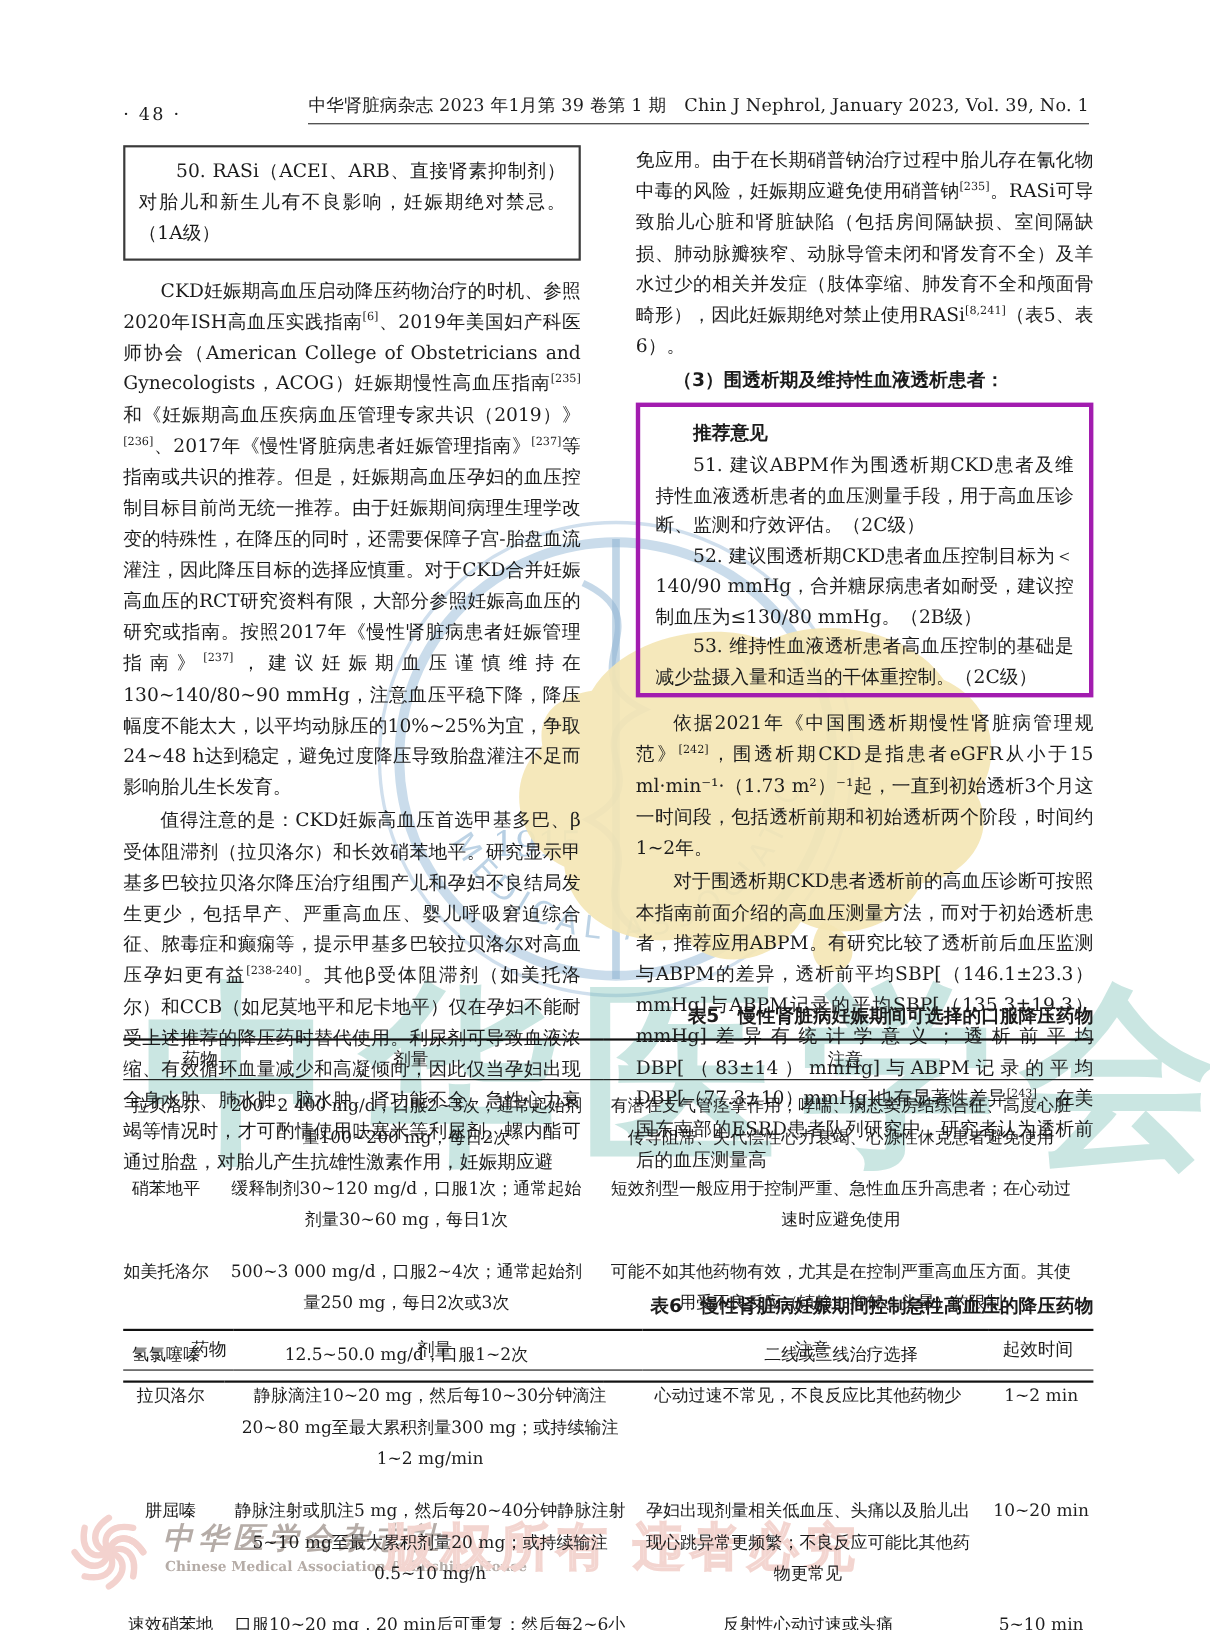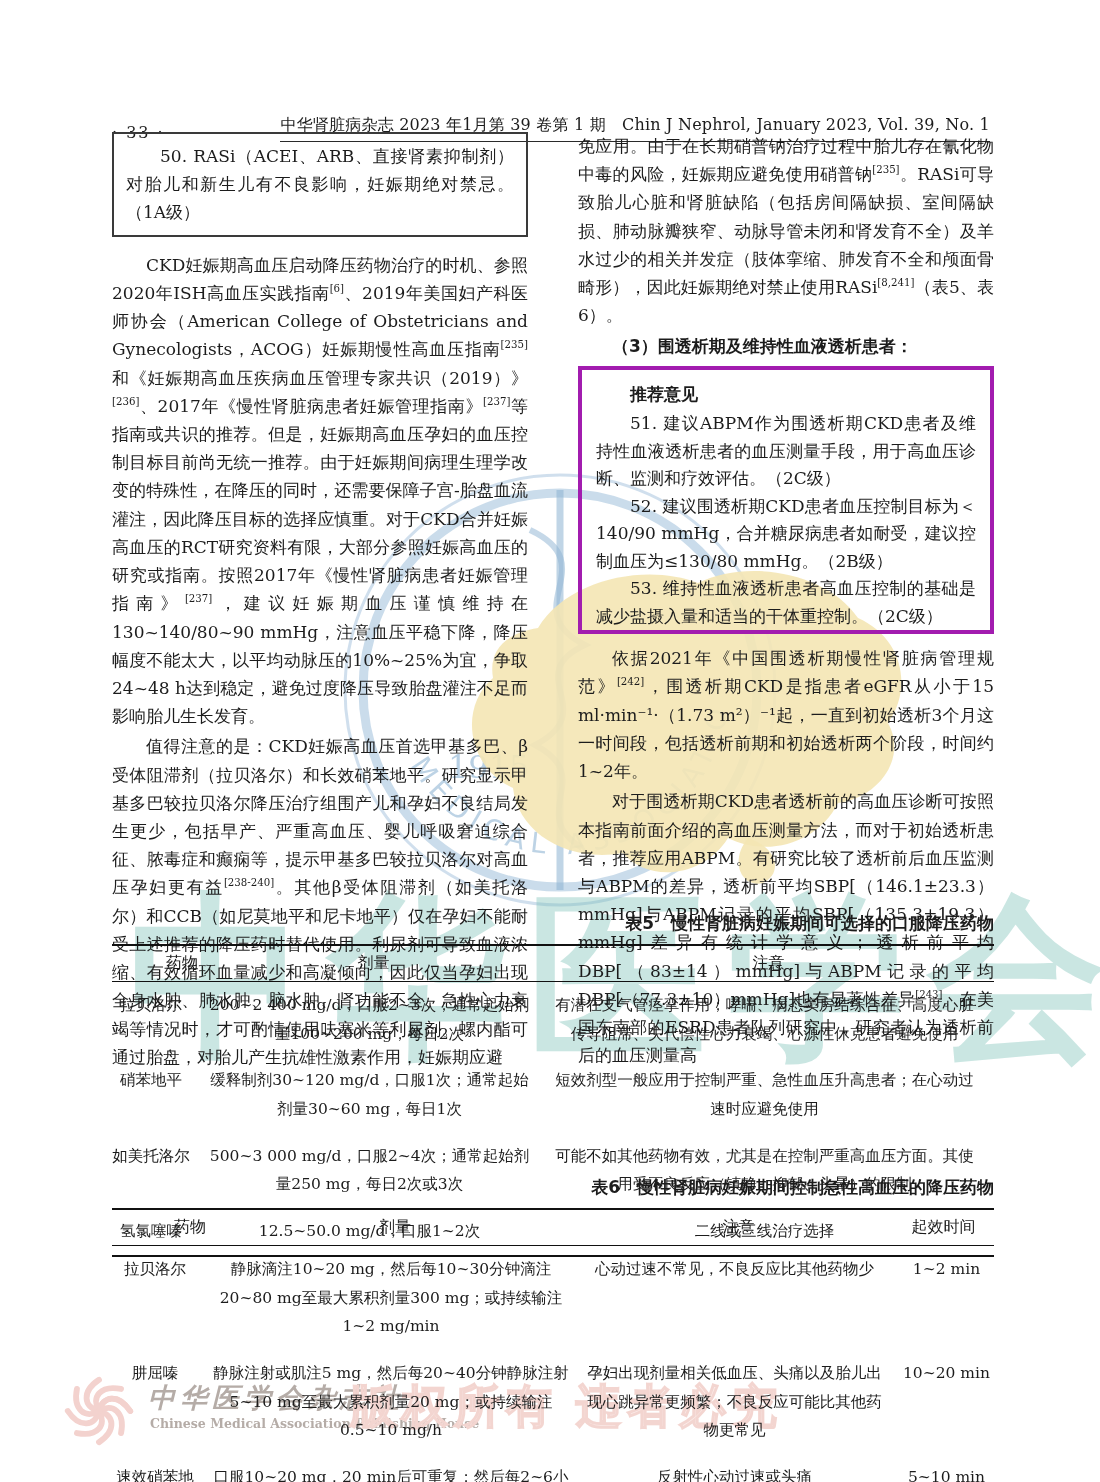--- a/index.html
+++ b/index.html
@@ -4,21 +4,21 @@
 <style>
   html,body{margin:0;padding:0;background:#e8e8e8;}
   .page{
     position:relative;width:1100px;height:1482px;background:#ffffff;margin:0 auto;
     font-family:"DejaVu Serif","Liberation Serif",serif;color:#1c1c1c;overflow:hidden;
   }
   .content{position:relative;z-index:2;}
   
   .header{position:absolute;top:86px;left:112px;width:878px;display:flex;justify-content:space-between;align-items:flex-end;font-size:16px;z-index:2;}
   .page-num{letter-spacing:2px;}
-  .journal-line{border-bottom:1.5px solid #2a2a2a;padding-bottom:5px;letter-spacing:.2px;margin-top:29px;}
+  .journal-line{border-bottom:1.5px solid #2a2a2a;padding-bottom:5px;letter-spacing:.2px;}
   
   .columns{position:absolute;top:132px;left:112px;width:882px;display:flex;gap:50px;z-index:2;}
   .col{width:424px;font-size:17px;line-height:1.66;text-align:justify;}
   .para{margin:0;text-indent:2em;}
   .para+.para{margin-top:2px;}
   .no-indent{text-indent:0;}
   sup{font-size:.6em;vertical-align:super;line-height:0;}
   .rec-box{border:2px solid #3a3a3a;padding:8px 12px;margin-bottom:14px;background:transparent;}
   .rec-box-lg{border:4px solid #a21caf;padding:10px 14px 0;margin:6px 0 10px;background:transparent;}
   .box-title{font-family:"DejaVu Sans","Liberation Sans",sans-serif;font-weight:700;text-indent:2em;margin:0 0 2px;}
@@ -74,21 +74,21 @@
       <path d="M90 70 C 120 20, 200 5, 250 25 C 300 0, 380 15, 410 60 C 455 80, 465 130, 440 165
                C 460 200, 430 240, 390 245 C 370 285, 320 300, 280 280 C 255 320, 200 325, 175 295
                C 120 305, 70 275, 65 230 C 20 210, 10 150, 45 120 C 40 90, 60 75, 90 70 Z" fill="rgba(244,230,180,.9)"></path>
       <path d="M300 280 C 330 290, 335 315, 315 325 C 295 330, 280 305, 300 280 Z" fill="rgba(244,230,180,.9)"></path>
     </svg>
   </div>
 
   <div class="wm calligraphy">中华医学会</div>
 
   <div class="header content">
-    <span class="page-num">· 33 ·</span>
+    <span class="page-num">· 48 ·</span>
     <span class="journal-line">中华肾脏病杂志 2023 年1月第 39 卷第 1 期　Chin J Nephrol, January 2023, Vol. 39, No. 1</span>
   </div>
 
   <div class="columns content">
 
     <div class="col">
       <div class="rec-box">
         <p class="para"><span>50. RASi（ACEI、ARB、直接肾素抑制剂）对胎儿和新生儿有不良影响，妊娠期绝对禁忌。（1A级）</span></p>
       </div>
       <p class="para"><span>CKD妊娠期高血压启动降压药物治疗的时机、参照2020年ISH高血压实践指南</span><sup>[6]</sup><span>、2019年美国妇产科医师协会（American College of Obstetricians and Gynecologists，ACOG）妊娠期慢性高血压指南</span><sup>[235]</sup><span>和《妊娠期高血压疾病血压管理专家共识（2019）》</span><sup>[236]</sup><span>、2017年《慢性肾脏病患者妊娠管理指南》</span><sup>[237]</sup><span>等指南或共识的推荐。但是，妊娠期高血压孕妇的血压控制目标目前尚无统一推荐。由于妊娠期间病理生理学改变的特殊性，在降压的同时，还需要保障子宫-胎盘血流灌注，因此降压目标的选择应慎重。对于CKD合并妊娠高血压的RCT研究资料有限，大部分参照妊娠高血压的研究或指南。按照2017年《慢性肾脏病患者妊娠管理指南》</span><sup>[237]</sup><span>，建议妊娠期血压谨慎维持在130~140/80~90 mmHg，注意血压平稳下降，降压幅度不能太大，以平均动脉压的10%~25%为宜，争取24~48 h达到稳定，避免过度降压导致胎盘灌注不足而影响胎儿生长发育。</span></p>

